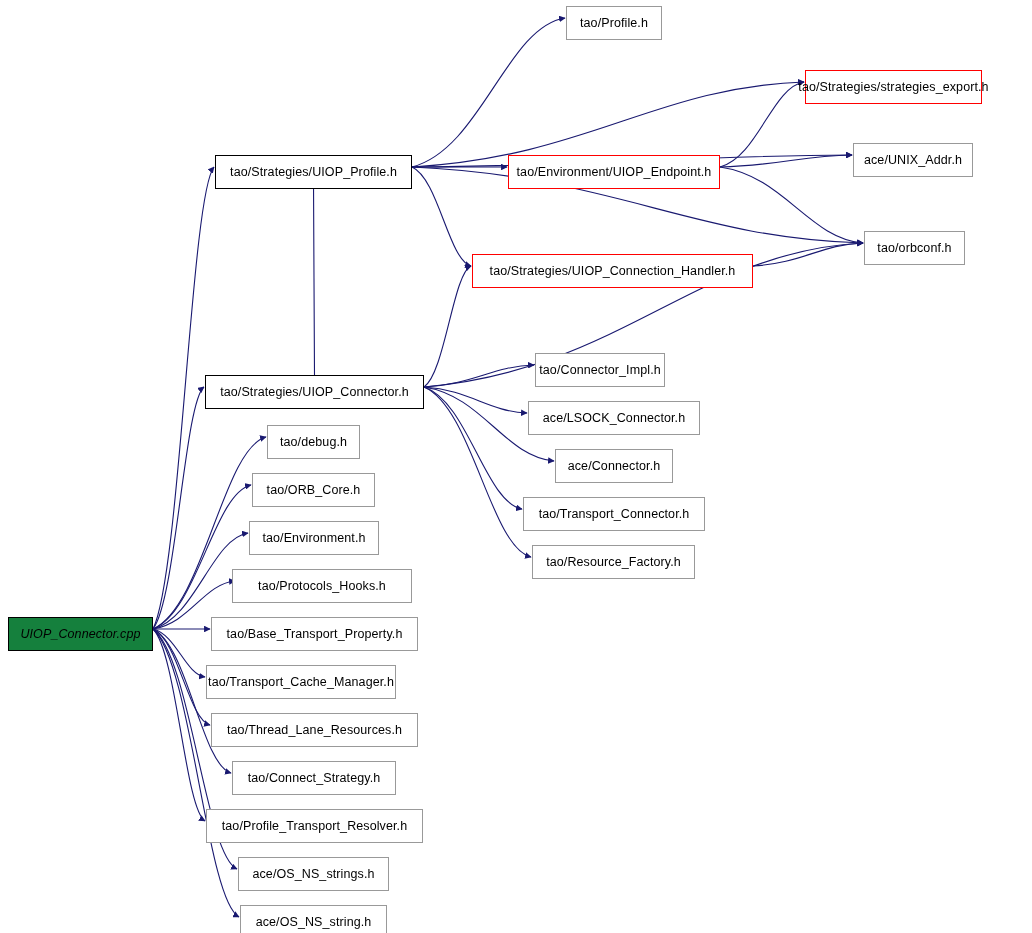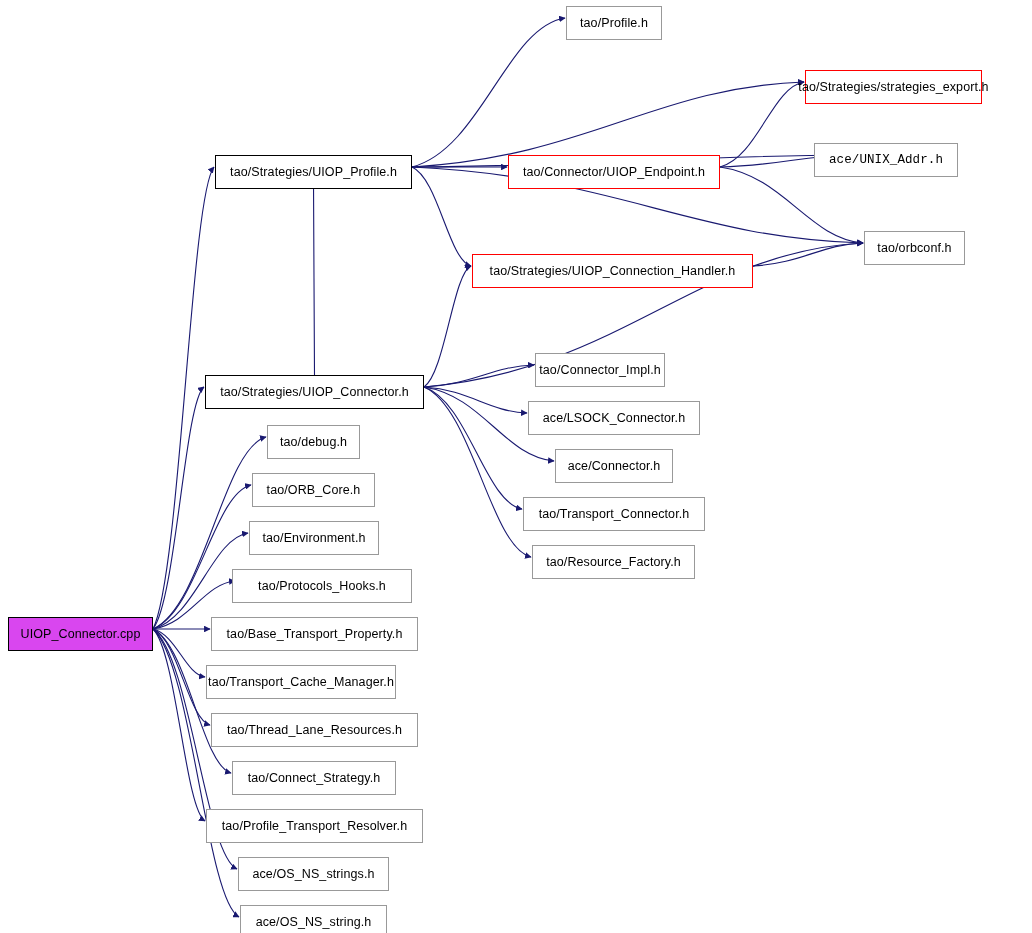--- a/index.html
+++ b/index.html
@@ -24,22 +24,23 @@
     line-height:1;
     color:#000000;
     background:#ffffff;
     border:1px solid #999999;
     white-space:nowrap;
     letter-spacing:0.1px;
     padding:16px 6px;
     cursor:pointer;
   }
   .node.root{
-    background:#d946ef;
+    background:#15803d;
     border:1px solid #000000;
+    font-style:italic;
   }
   .node.black{
     border:1px solid #000000;
   }
   .node.red{
     border:1px solid #ff0000;
   }
 </style>
 </head>
 <body>
@@ -84,22 +85,22 @@
         <path d="M 424,387 C 468.1,401.64 484.76,501.68 522,509" marker-end="url(#arrow)"></path>
         <path d="M 424,387 C 472.15,407.4 490.34000000000003,546.8 531,557" marker-end="url(#arrow)"></path>
       </g>
   </svg>
   <div id="node-layer">
       <div class="node root" style="left: 8px; top: 617px; width: 145px;">UIOP_Connector.cpp</div>
       <div class="node black" style="left: 215px; top: 155px; width: 197px;">tao/Strategies/UIOP_Profile.h</div>
       <div class="node black" style="left: 205px; top: 375px; width: 219px;">tao/Strategies/UIOP_Connector.h</div>
       <div class="node gray" style="left: 566px; top: 6px; width: 96px;">tao/Profile.h</div>
       <div class="node red" style="left: 805px; top: 70px; width: 177px;">tao/Strategies/strategies_export.h</div>
-      <div class="node gray" style="left: 814px; top: 143px; width: 144px; font-family: Liberation Mono, monospace;">ace/UNIX_Addr.h</div>
-      <div class="node red" style="left: 508px; top: 155px; width: 212px;">tao/Connector/UIOP_Endpoint.h</div>
+      <div class="node gray" style="left: 853px; top: 143px; width: 120px;">ace/UNIX_Addr.h</div>
+      <div class="node red" style="left: 508px; top: 155px; width: 212px;">tao/Environment/UIOP_Endpoint.h</div>
       <div class="node gray" style="left: 864px; top: 231px; width: 101px;">tao/orbconf.h</div>
       <div class="node red" style="left: 472px; top: 254px; width: 281px;">tao/Strategies/UIOP_Connection_Handler.h</div>
       <div class="node gray" style="left: 535px; top: 353px; width: 130px;">tao/Connector_Impl.h</div>
       <div class="node gray" style="left: 528px; top: 401px; width: 172px;">ace/LSOCK_Connector.h</div>
       <div class="node gray" style="left: 555px; top: 449px; width: 118px;">ace/Connector.h</div>
       <div class="node gray" style="left: 523px; top: 497px; width: 182px;">tao/Transport_Connector.h</div>
       <div class="node gray" style="left: 532px; top: 545px; width: 163px;">tao/Resource_Factory.h</div>
       <div class="node gray" style="left: 267px; top: 425px; width: 93px;">tao/debug.h</div>
       <div class="node gray" style="left: 252px; top: 473px; width: 123px;">tao/ORB_Core.h</div>
       <div class="node gray" style="left: 249px; top: 521px; width: 130px;">tao/Environment.h</div>

